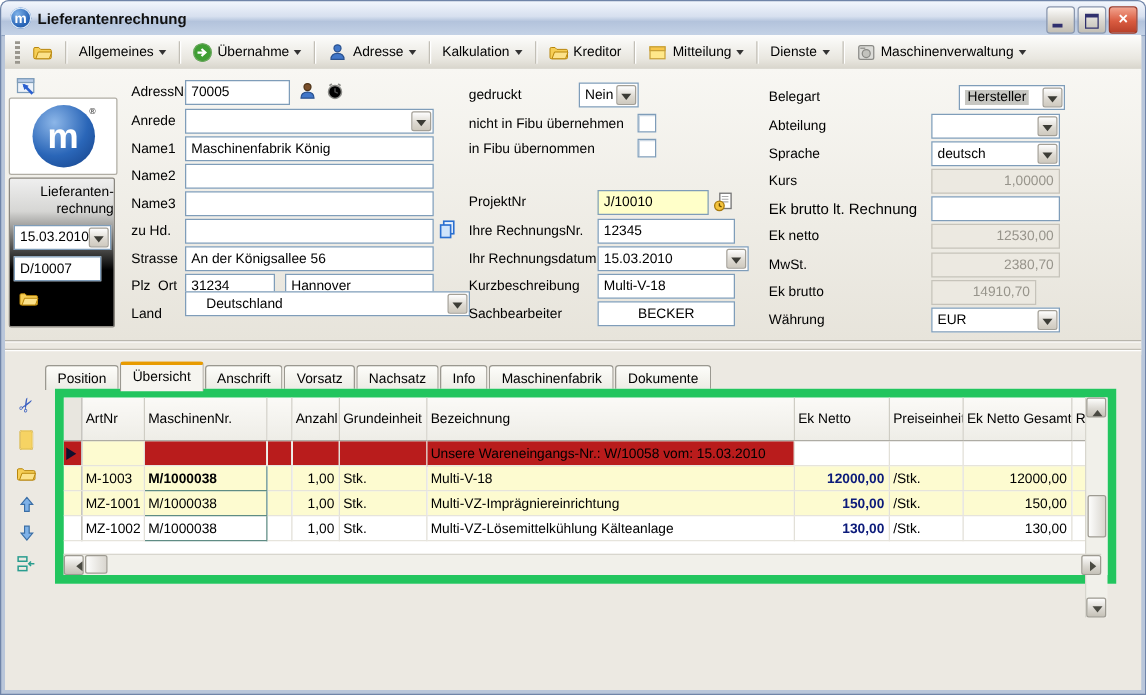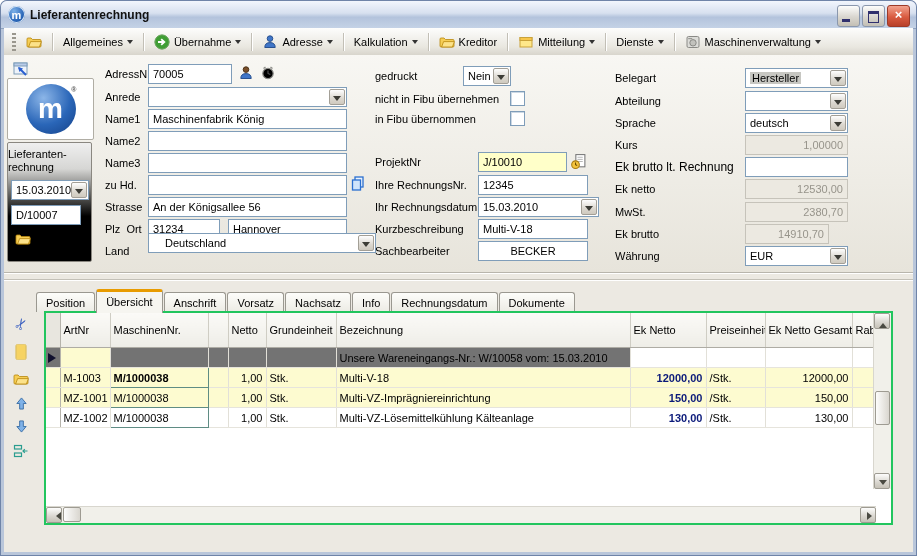--- a/index.html
+++ b/index.html
@@ -31,40 +31,40 @@
   .field.yellow{background:#ffffc9;}
   .dd{position:absolute;right:1px;top:1px;bottom:1px;width:16px;background:linear-gradient(#fefefe,#dcd8d0 60%,#cfcabf);border:1px solid #a39f96;border-radius:2px;box-sizing:border-box;}
   .dd::after{content:"";position:absolute;left:3px;top:6px;border:4px solid transparent;border-top:5px solid #3c3c36;}
   .cb{position:absolute;width:13px;height:13px;background:#fff;border:1px solid #7f9db9;box-shadow:inset 1px 1px 0 #ccd8e4;}
   .sel-val{background:#c7c7c2;padding:0 2px;}
   
   .logo-box{position:absolute;left:7px;top:78px;width:85px;height:60px;background:#fff;border:1px solid #b0ada4;border-radius:2px;display:flex;align-items:center;justify-content:center;}
   .logo-sphere{width:50px;height:50px;border-radius:50%;background:radial-gradient(circle at 35% 28%,#8cb6e8,#2a66b8 55%,#143f85);display:flex;align-items:center;justify-content:center;color:#fff;font-weight:bold;font-size:28px;position:relative;}
   .logo-r{position:absolute;right:-2px;top:2px;font-size:7px;color:#555;background:#fff;border-radius:50%;padding:0 1px;}
   .black-panel{position:absolute;left:7px;top:142px;width:85px;height:120px;border:1px solid #8a8780;border-radius:2px;background:linear-gradient(#efefef,#d6d6d4 22%,#5a5a58 45%,#000 62%,#000);box-sizing:border-box;}
-  .bp-title{position:absolute;left:0;right:0;top:5px;text-align:left;color:#000;line-height:13px;}
+  .bp-title{position:absolute;left:0;right:0;top:5px;text-align:right;color:#000;line-height:13px;}
   
   .splitter{position:absolute;left:4px;right:4px;top:272px;height:11px;background:#ece9e2;border-top:1px solid #b8b5ac;box-shadow:inset 0 1px 0 #fff;}
   .splitter::after{content:"";position:absolute;left:0;right:0;top:6px;border-top:1px solid #c3c0b7;border-bottom:1px solid #fff;}
   
   .tabs{position:absolute;left:36px;top:287px;height:25px;display:flex;align-items:flex-end;gap:1px;}
   .tab{padding:4px 9px 3px;background:linear-gradient(#fdfdfa,#ecebe4);border:1px solid #9a9890;border-bottom:none;border-radius:3px 3px 0 0;white-space:nowrap;}
   .tab.active{background:#f6f5f0;border-top:3px solid #e89b00;padding-top:4px;position:relative;z-index:3;margin-bottom:-1px;padding-bottom:5px;}
   
-  .grid-panel{position:absolute;left:44px;top:311px;width:849px;height:214px;border:2px solid #22c55e;background:#fff;box-sizing:border-box;}
+  .grid-panel{position:absolute;left:44px;top:311px;width:849px;height:156px;border:7px solid #22c55e;background:#fff;box-sizing:border-box;}
   table.grid{border-collapse:collapse;table-layout:fixed;width:828px;}
   .grid th{height:34px;font-weight:normal;text-align:left;padding:0 3px;background:linear-gradient(#fbfaf7,#eeede7);border-right:1px solid #cfcdc4;border-bottom:1px solid #aeaca4;overflow:hidden;white-space:nowrap;}
   .grid td{height:19px;padding:0 3px;border-right:1px solid #e2e0d8;border-bottom:1px solid #e6e4dc;overflow:hidden;white-space:nowrap;}
   .grid .rowhdr{background:#e8e6df;border-right:1px solid #b5b3ab;padding:0;}
   .grid tr.yellow td{background:#fdfbd0;}
   .grid tr.white td{background:#fff;}
   .grid td.machine{background:#7fa79e;border:1px solid #5f8c84;}
   .grid td.num{text-align:right;}
   .grid td.navy{color:#0b1a7a;font-weight:bold;text-align:right;}
-  .grid tr.info td{background:#737373;}
+  .grid tr.info td{background:#b91c1c;}
   .grid tr.info td.cell-art{background:#fdfbd0;}
   .grid tr.info td.plain{background:#fff;}
   .marker{width:0;height:0;border:5px solid transparent;border-left:8px solid #10102e;margin-left:2px;}
   
   .vscroll{position:absolute;right:0;top:0;width:17px;height:176px;background:#f1f0ea;border-left:1px solid #d8d6ce;}
   .hscroll{position:absolute;left:0;bottom:0;height:16px;width:830px;background:#f1f0ea;border-top:1px solid #d8d6ce;}
   .sbtn{position:absolute;width:16px;height:16px;background:linear-gradient(#fdfdfc,#d9d6cf 60%,#c6c2b8);border:1px solid #9e9b92;border-radius:2px;box-sizing:border-box;}
   .tri{position:absolute;width:0;height:0;border:4px solid transparent;}
   .thumb{position:absolute;background:linear-gradient(90deg,#fdfdfc,#d9d6cf);border:1px solid #9e9b92;border-radius:2px;box-sizing:border-box;}
   .side-icons{position:absolute;left:6px;top:315px;width:30px;display:flex;flex-direction:column;align-items:center;gap:10px;}
@@ -236,21 +236,21 @@
     <div class="lbl" style="left:371px;top:120px;">Ihre RechnungsNr.</div>
     <div class="field" style="left:474px;top:120px;width:110px;">12345</div>
     <div class="lbl" style="left:371px;top:142px;">Ihr Rechnungsdatum</div>
     <div class="field" style="left:474px;top:142px;width:121px;"><span>15.03.2010</span><span class="dd"></span></div>
     <div class="lbl" style="left:371px;top:164px;">Kurzbeschreibung</div>
     <div class="field" style="left:474px;top:164px;width:110px;">Multi-V-18</div>
     <div class="lbl" style="left:371px;top:186px;">Sachbearbeiter</div>
     <div class="field" style="left:474px;top:186px;width:110px;text-align:center;">BECKER</div>
 
     <div class="lbl" style="left:611px;top:13px;">Belegart</div>
-    <div class="field" style="left:741px;top:13px;width:103px;"><span class="sel-val">Hersteller</span><span class="dd"></span></div>
+    <div class="field" style="left:763px;top:13px;width:85px;"><span class="sel-val">Hersteller</span><span class="dd"></span></div>
     <div class="lbl" style="left:611px;top:36px;">Abteilung</div>
     <div class="field" style="left:741px;top:36px;width:103px;"><span></span><span class="dd"></span></div>
     <div class="lbl" style="left:611px;top:58px;">Sprache</div>
     <div class="field" style="left:741px;top:58px;width:103px;"><span>deutsch</span><span class="dd"></span></div>
     <div class="lbl" style="left:611px;top:80px;">Kurs</div>
     <div class="field disabled" style="left:741px;top:80px;width:103px;">1,00000</div>
     <div class="lbl bold" style="left:611px;top:102px;">Ek brutto lt. Rechnung</div>
     <div class="field" style="left:741px;top:102px;width:103px;"></div>
     <div class="lbl" style="left:611px;top:124px;">Ek netto</div>
     <div class="field disabled" style="left:741px;top:124px;width:103px;">12530,00</div>
@@ -287,21 +287,21 @@
       </svg>
   </div>
 
   <div class="tabs">
     <div class="tab">Position</div>
     <div class="tab active">Übersicht</div>
     <div class="tab">Anschrift</div>
     <div class="tab">Vorsatz</div>
     <div class="tab">Nachsatz</div>
     <div class="tab">Info</div>
-    <div class="tab">Rechnungsdatum</div>
+    <div class="tab">Maschinenfabrik</div>
     <div class="tab">Dokumente</div>
   </div>
 
   <div class="grid-panel">
     <table class="grid">
       <colgroup>
         <col style="width:14px">
           <col style="width:50px">
           <col style="width:98px">
           <col style="width:20px">
@@ -312,21 +312,21 @@
         <col style="width:59px">
           <col style="width:87px">
           <col style="width:22px">
       </colgroup>
       <tbody>
           <tr>
         <th class="rowhdr"></th>
         <th>ArtNr</th>
         <th>MaschinenNr.</th>
         <th></th>
-        <th>Netto</th>
+        <th>Anzahl</th>
         <th>Grundeinheit</th>
         <th>Bezeichnung</th>
         <th>Ek Netto</th>
         <th>Preiseinheit</th>
         <th>Ek Netto Gesamt</th>
         <th>Rab</th>
       </tr>
       <tr class="info">
         <td class="rowhdr">
               <div class="marker"></div>

